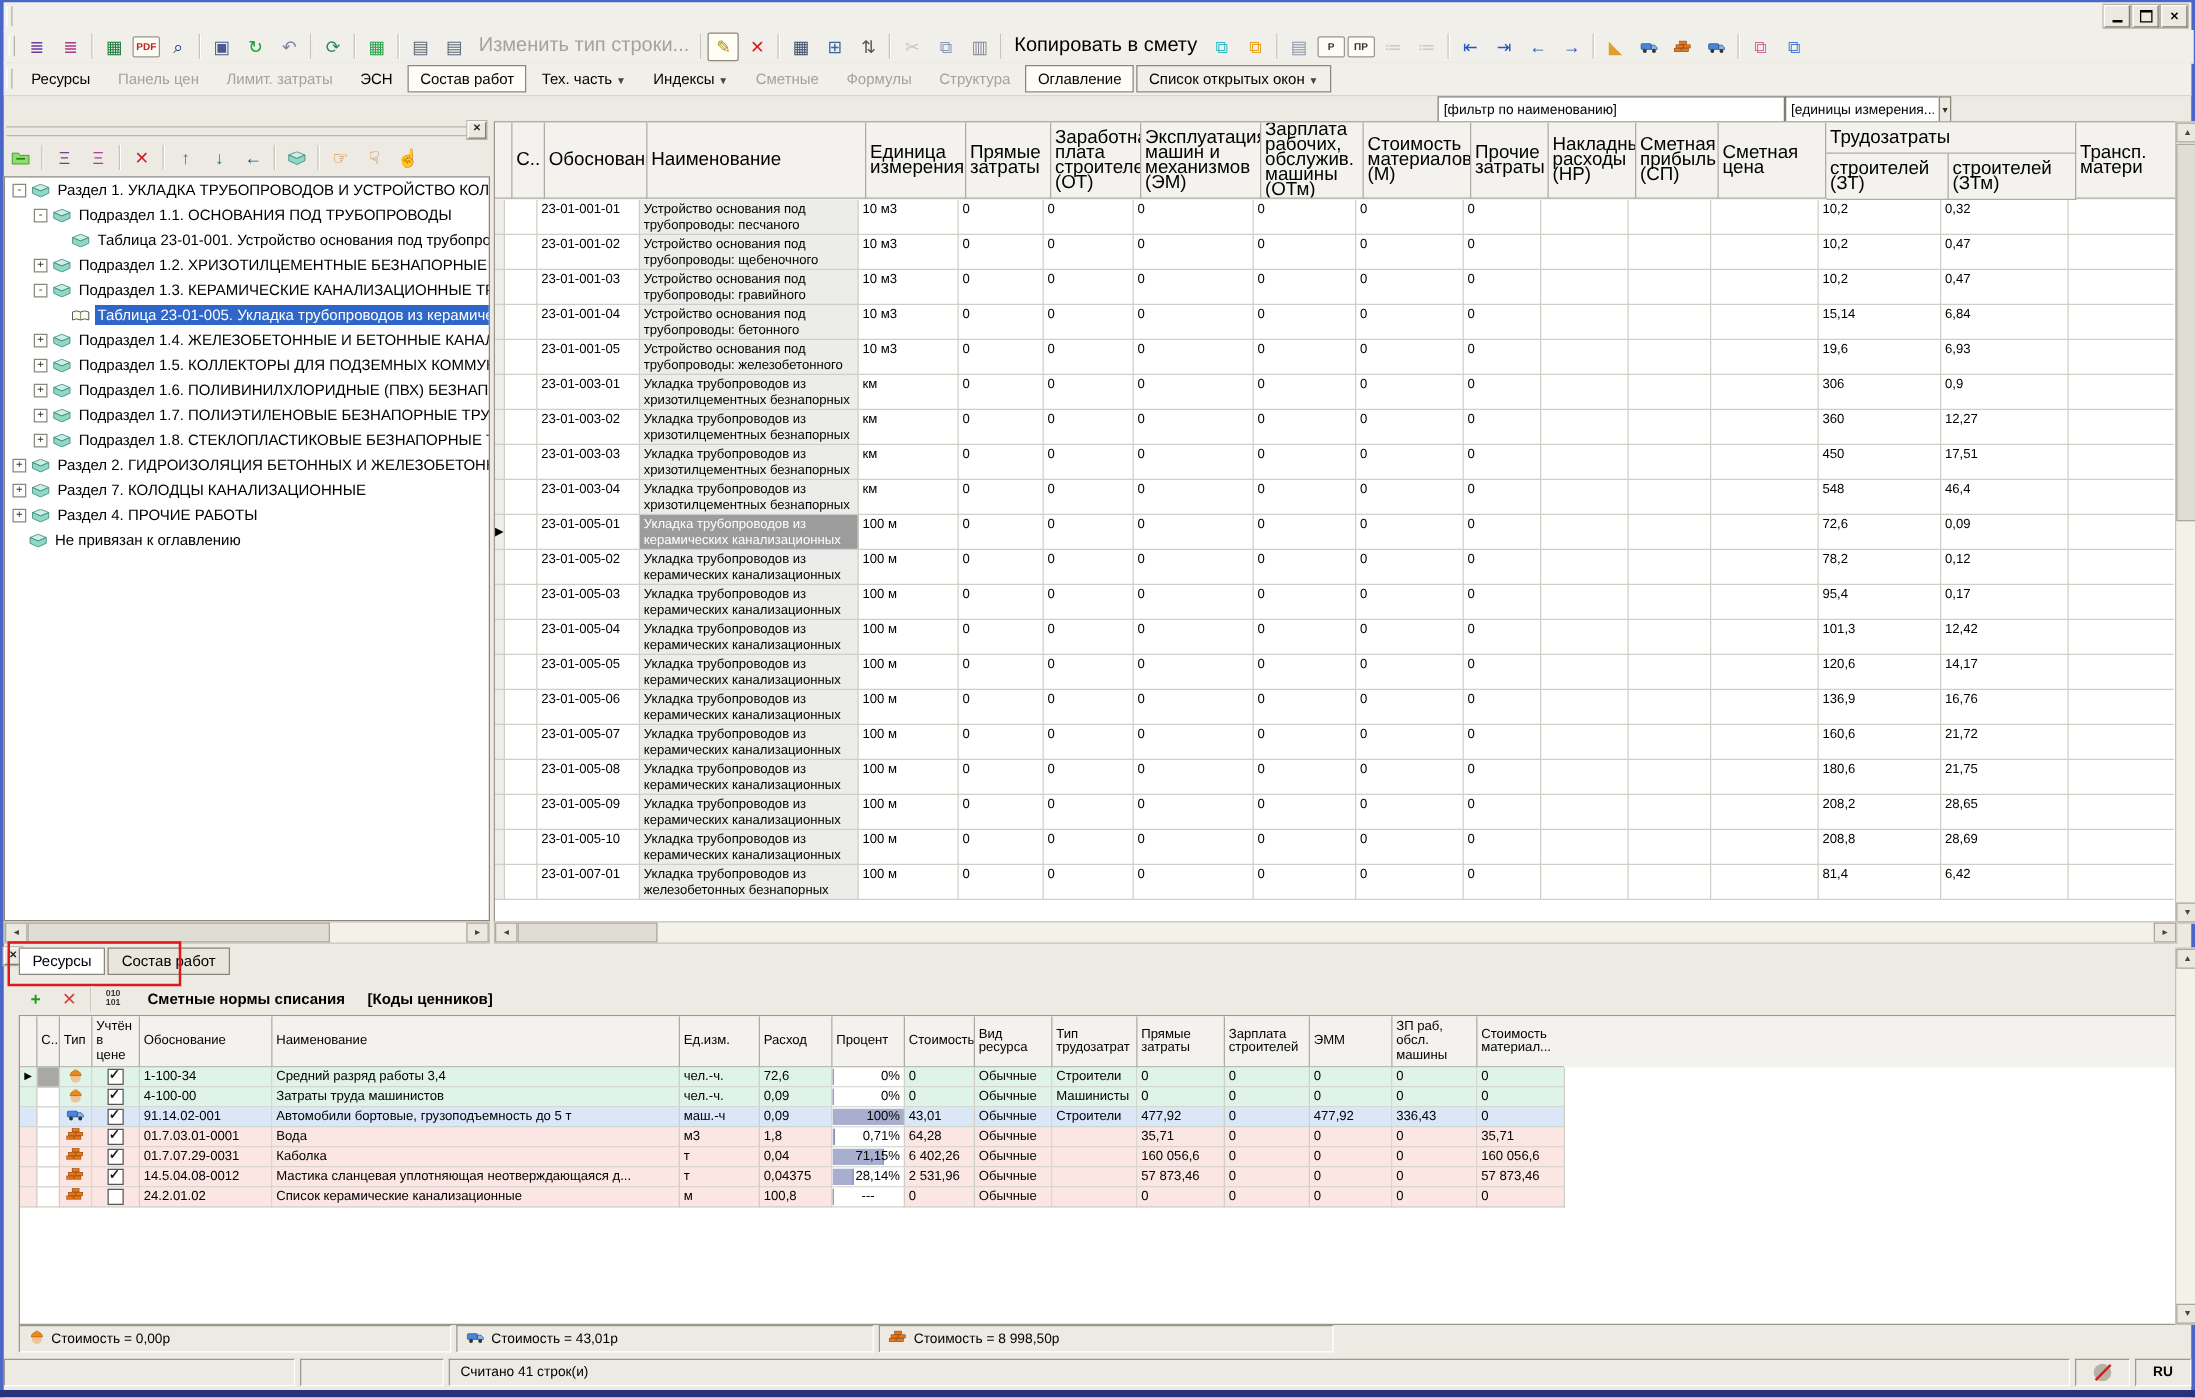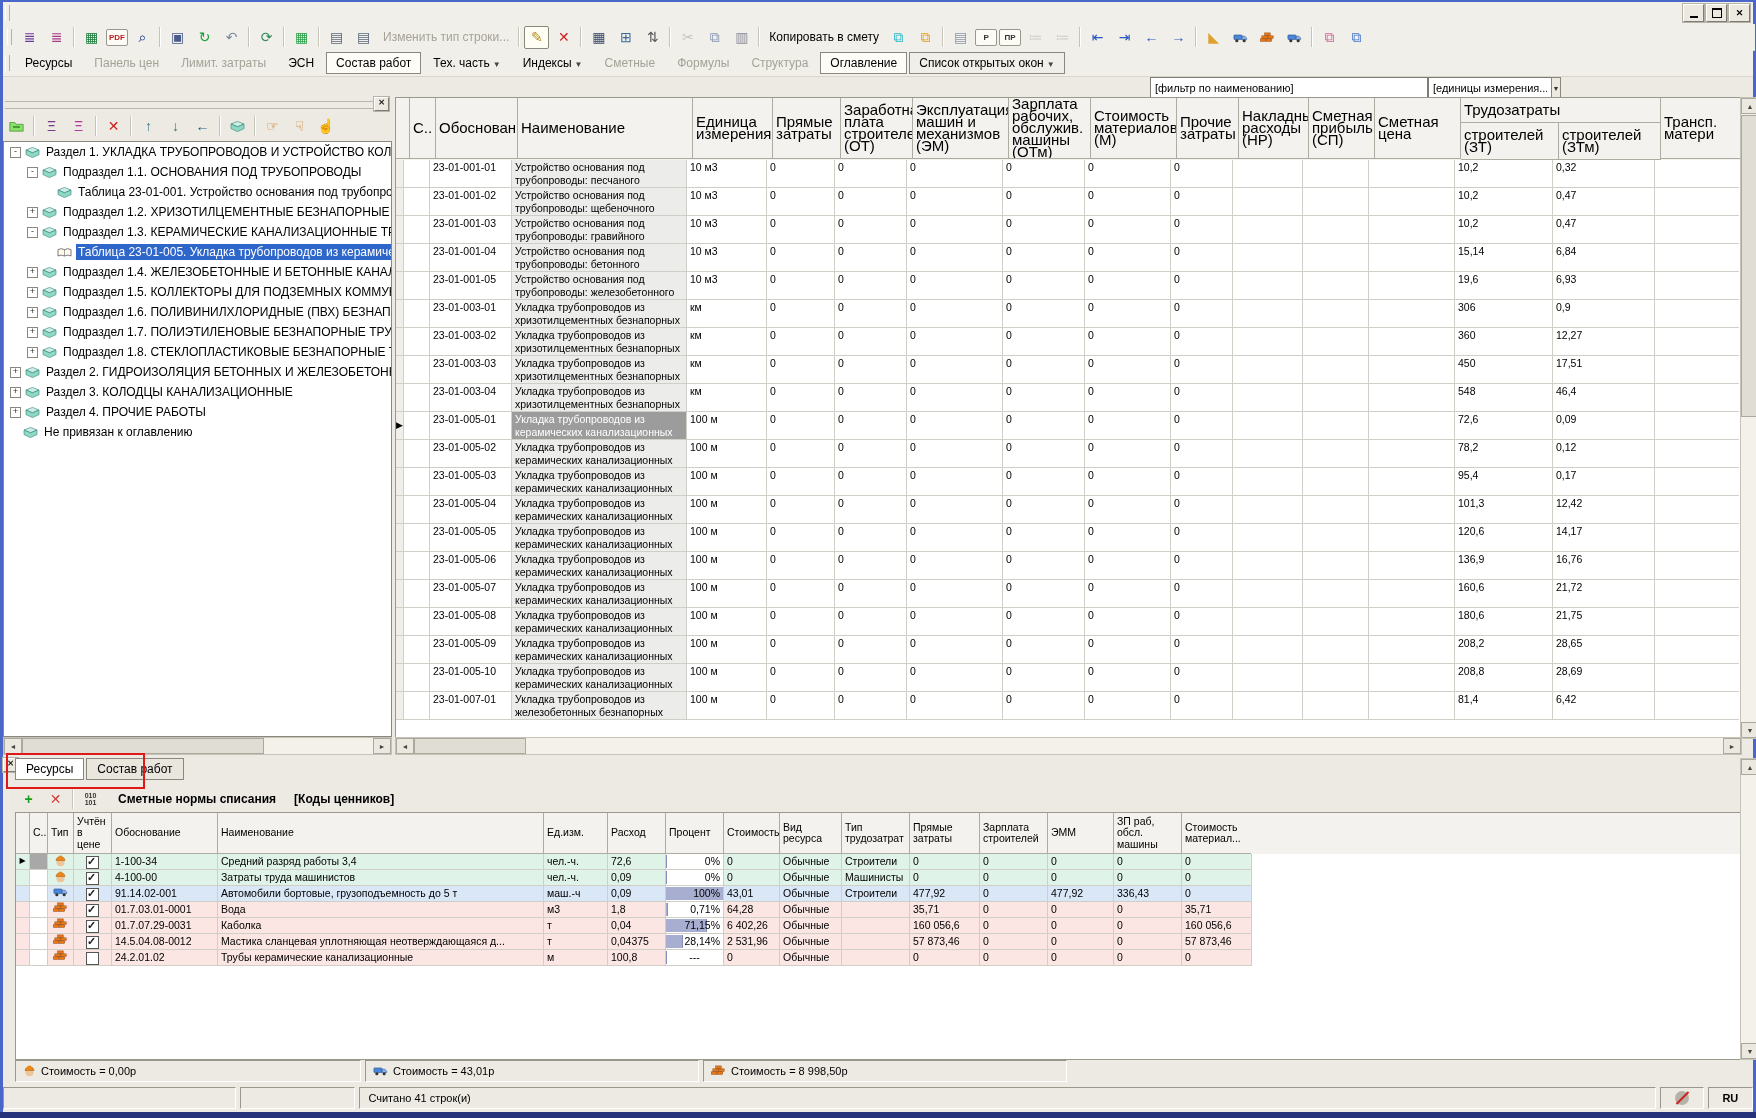--- a/index.html
+++ b/index.html
@@ -19,21 +19,21 @@
   #winbtns{right:6px;top:4px;display:flex;gap:2px}
   .wbtn{width:19px;height:16px;background:#ece9e0;border:1px solid #fff;border-right-color:#7f7c74;border-bottom-color:#7f7c74;box-shadow:0 0 0 1px #b5b2a8;display:flex;align-items:center;justify-content:center;font-size:9px;font-weight:bold}
   .wbtn .min{width:8px;height:2px;background:#000;margin-top:8px}
   .wbtn .rest{width:8px;height:7px;border:1px solid #000;border-top-width:2px}
   
   #toolbar{left:3px;top:24px;width:1750px;height:26px;background:#f1efe9;border-bottom:1px solid #d8d5cc;display:flex;align-items:center;padding-left:2px}
   .tbi{min-width:23px;height:21px;display:inline-flex;align-items:center;justify-content:center;font-size:14px;border:1px solid transparent;border-radius:2px;margin:0 1px}
   .tbi.active{border:1px solid #8a877c;background:#fffef4}
   .tbi.disabled{opacity:.45}
   .tbi.mini{font-size:8px;font-weight:bold;border:1px solid #9a978c;background:#fcfbf6;min-width:18px;height:15px;padding:0 1px}
-  .tblabel{font-size:12px;padding:0 6px;white-space:nowrap}
+  .tblabel{font-size:16px;padding:0 6px;white-space:nowrap}
   .tblabel.disabled{color:#a5a298}
   .sep{width:1px;height:20px;background:#c6c3b8;border-right:1px solid #fff;margin:0 3px}
   
   #tabsrow{left:3px;top:50px;width:1750px;height:26px;background:#f1efe9;border-bottom:1px solid #d8d5cc;display:flex;align-items:center}
   .vtab{font-size:12px;padding:3px 9px;margin:0 1px;white-space:nowrap;border:1px solid transparent}
   .vtab.disabled{color:#a5a298}
   .vtab.pressed{border:1px solid #8a877c;background:#fdfcf7}
   .vtab.boxed{border:1px solid #8a877c}
   .dd{font-size:8px;margin-left:3px;color:#444}
   
@@ -378,21 +378,21 @@
         <span class="tree-label">Раздел 2. ГИДРОИЗОЛЯЦИЯ БЕТОННЫХ И ЖЕЛЕЗОБЕТОННЫХ ТРУБ</span>
       </div>
       <div class="tree-row" style="padding-left:6px">
         <span class="exp">+</span>
         <span class="tree-ico">
           <svg width="15" height="11" viewBox="0 0 15 11">
             <path d="M1 3 7.5 5.8 14 3 7.5 0.4Z" fill="#cdeee6" stroke="#2f8070" stroke-width="0.6"></path>
             <path d="M1 3v4.6L7.5 10.6 14 7.6V3L7.5 5.8Z" fill="#8fd8c6" stroke="#2f8070" stroke-width="0.6"></path>
           </svg>
         </span>
-        <span class="tree-label">Раздел 3. КОЛОДЦЫ КАНАЛИЗАЦИОННЫЕ</span>
+        <span class="tree-label">Раздел 7. КОЛОДЦЫ КАНАЛИЗАЦИОННЫЕ</span>
       </div>
       <div class="tree-row" style="padding-left:6px">
         <span class="exp">+</span>
         <span class="tree-ico">
           <svg width="15" height="11" viewBox="0 0 15 11">
             <path d="M1 3 7.5 5.8 14 3 7.5 0.4Z" fill="#cdeee6" stroke="#2f8070" stroke-width="0.6"></path>
             <path d="M1 3v4.6L7.5 10.6 14 7.6V3L7.5 5.8Z" fill="#8fd8c6" stroke="#2f8070" stroke-width="0.6"></path>
           </svg>
         </span>
         <span class="tree-label">Раздел 4. ПРОЧИЕ РАБОТЫ</span>
@@ -1030,21 +1030,21 @@
             <g fill="#e87818" stroke="#8a3c00" stroke-width="0.5">
               <rect x="5" y="1" width="6" height="2.8"></rect>
               <rect x="1.8" y="4.2" width="6" height="2.8"></rect>
               <rect x="8.2" y="4.2" width="6" height="2.8"></rect>
               <rect x="0.2" y="7.4" width="6" height="2.8"></rect>
               <rect x="6.6" y="7.4" width="6" height="2.8"></rect>
             </g>
           </svg></div>
         <div class="rtc row-pink" style="width:31px;flex:none;text-align:center"><span class="cb"></span></div>
         <div class="rtc row-pink" style="width:99px;flex:none">24.2.01.02</div>
-        <div class="rtc row-pink" style="width:319px;flex:none">Трубы керамические канализационные</div>
+        <div class="rtc row-pink" style="width:319px;flex:none">Список керамические канализационные</div>
         <div class="rtc row-pink" style="width:57px;flex:none">м</div>
         <div class="rtc row-pink" style="width:51px;flex:none">100,8</div>
         <div class="rtc pctcell" style="width:51px;flex:none;background:#fff;text-align:center"><span class="pctbar" style="width:0%"></span><span class="pcttxt">---</span></div>
         <div class="rtc row-pink" style="width:49px;flex:none">0</div>
         <div class="rtc row-pink" style="width:55px;flex:none">Обычные</div>
         <div class="rtc row-pink" style="width:61px;flex:none"></div>
         <div class="rtc row-pink" style="width:63px;flex:none">0</div>
         <div class="rtc row-pink" style="width:61px;flex:none">0</div>
         <div class="rtc row-pink" style="width:59px;flex:none">0</div>
         <div class="rtc row-pink" style="width:61px;flex:none">0</div>

